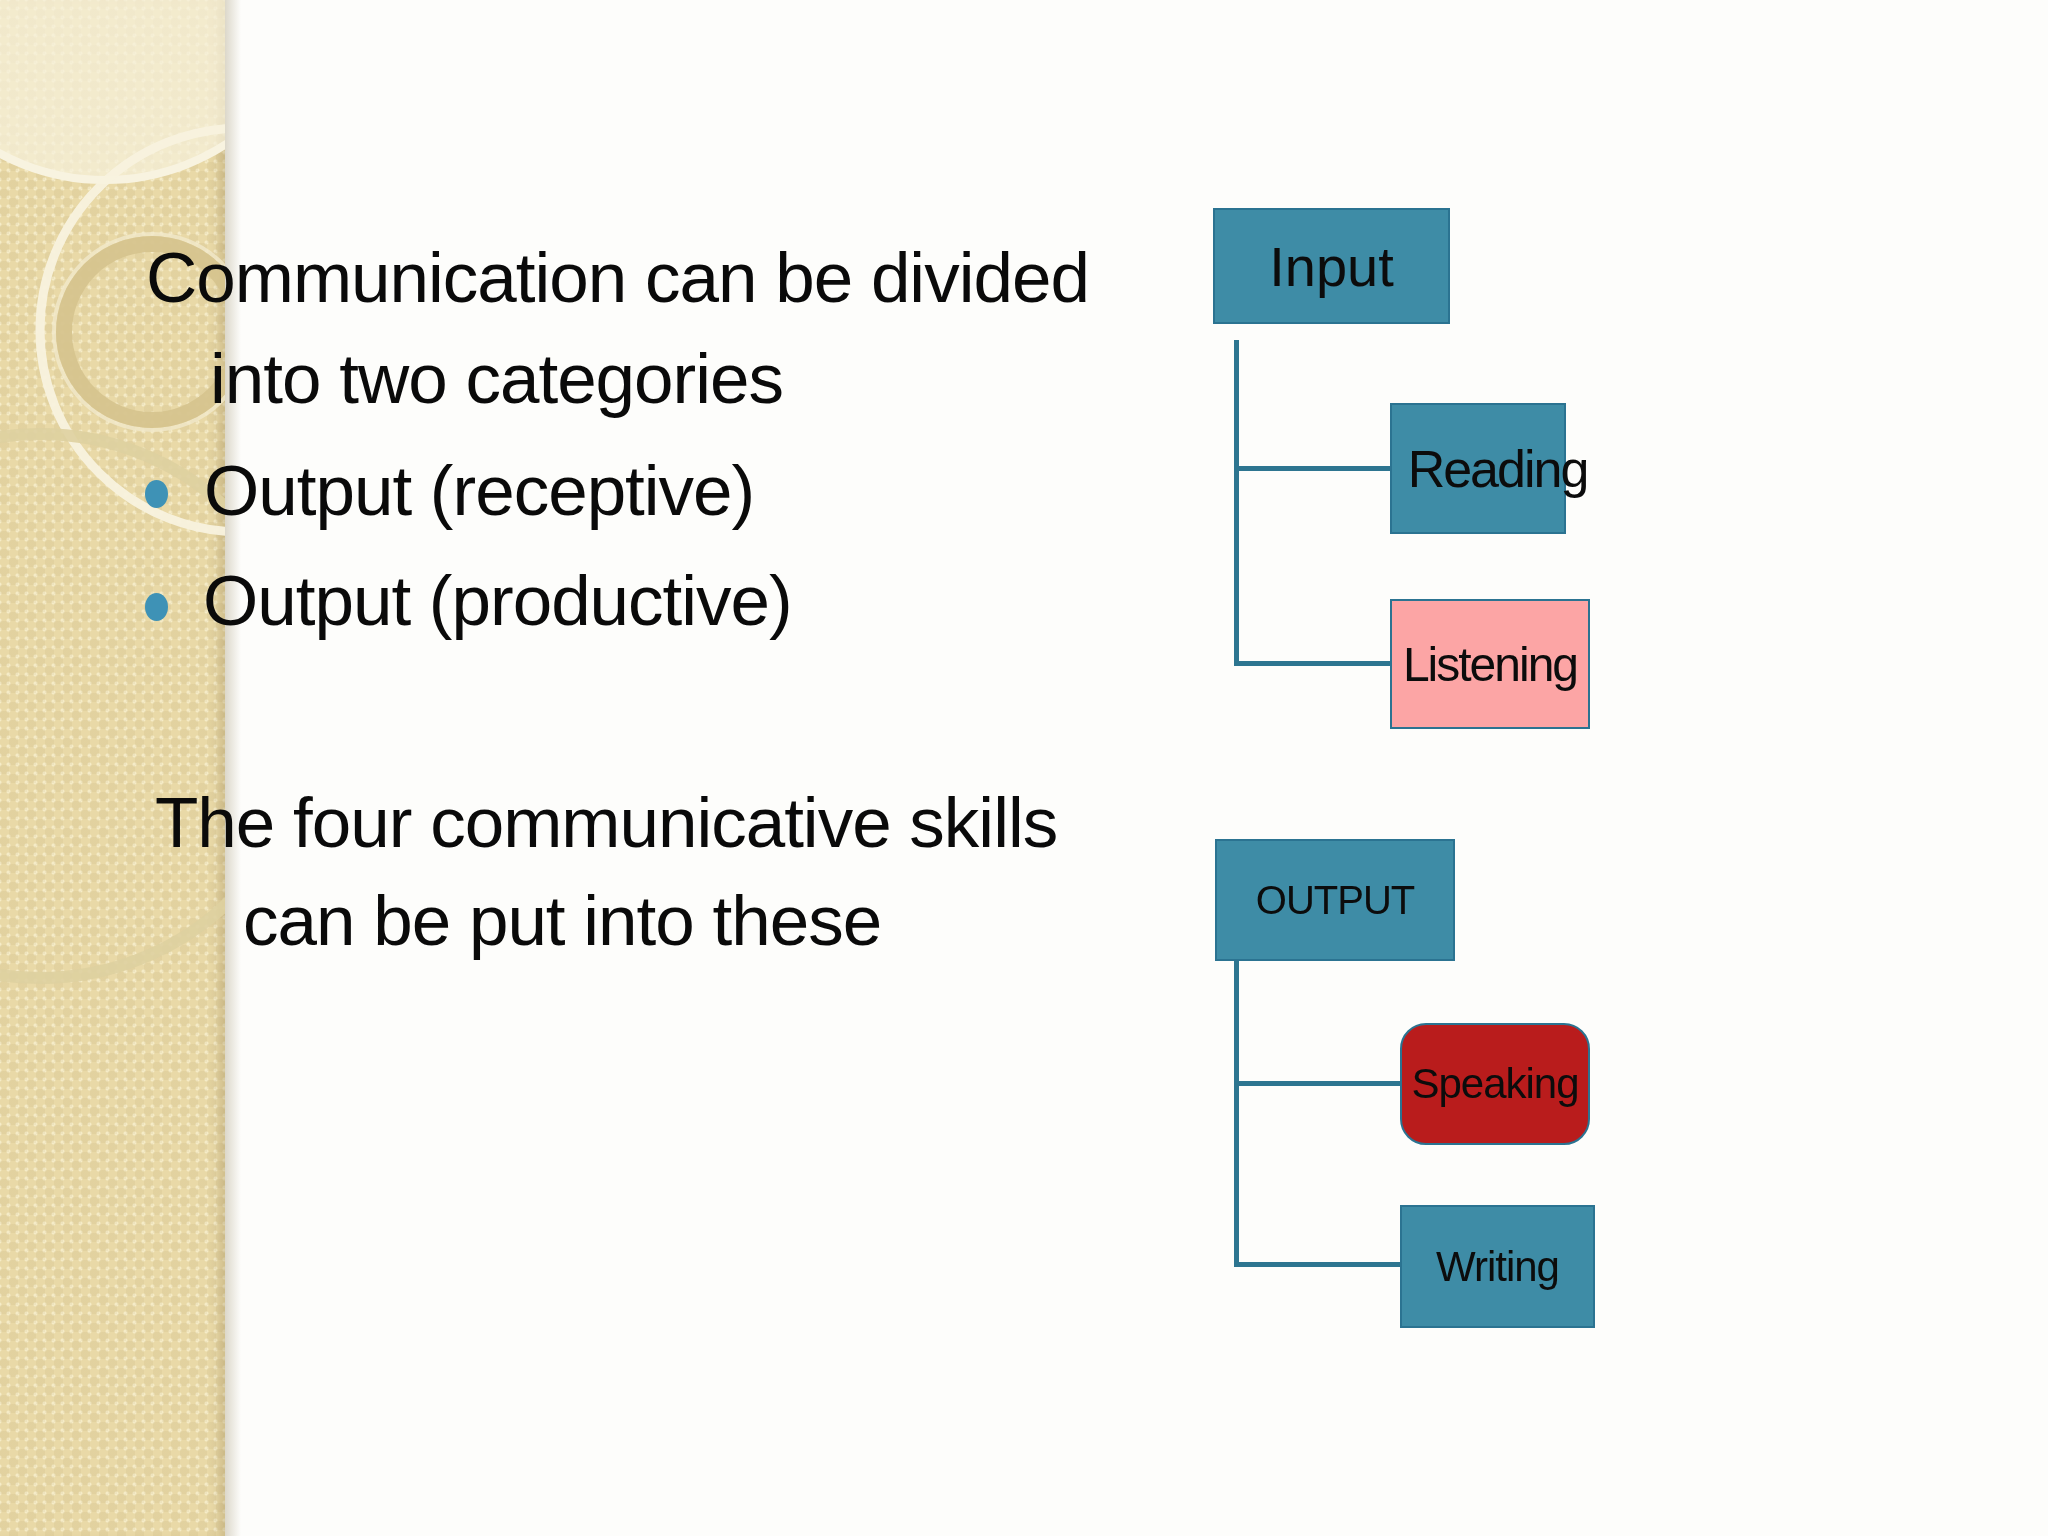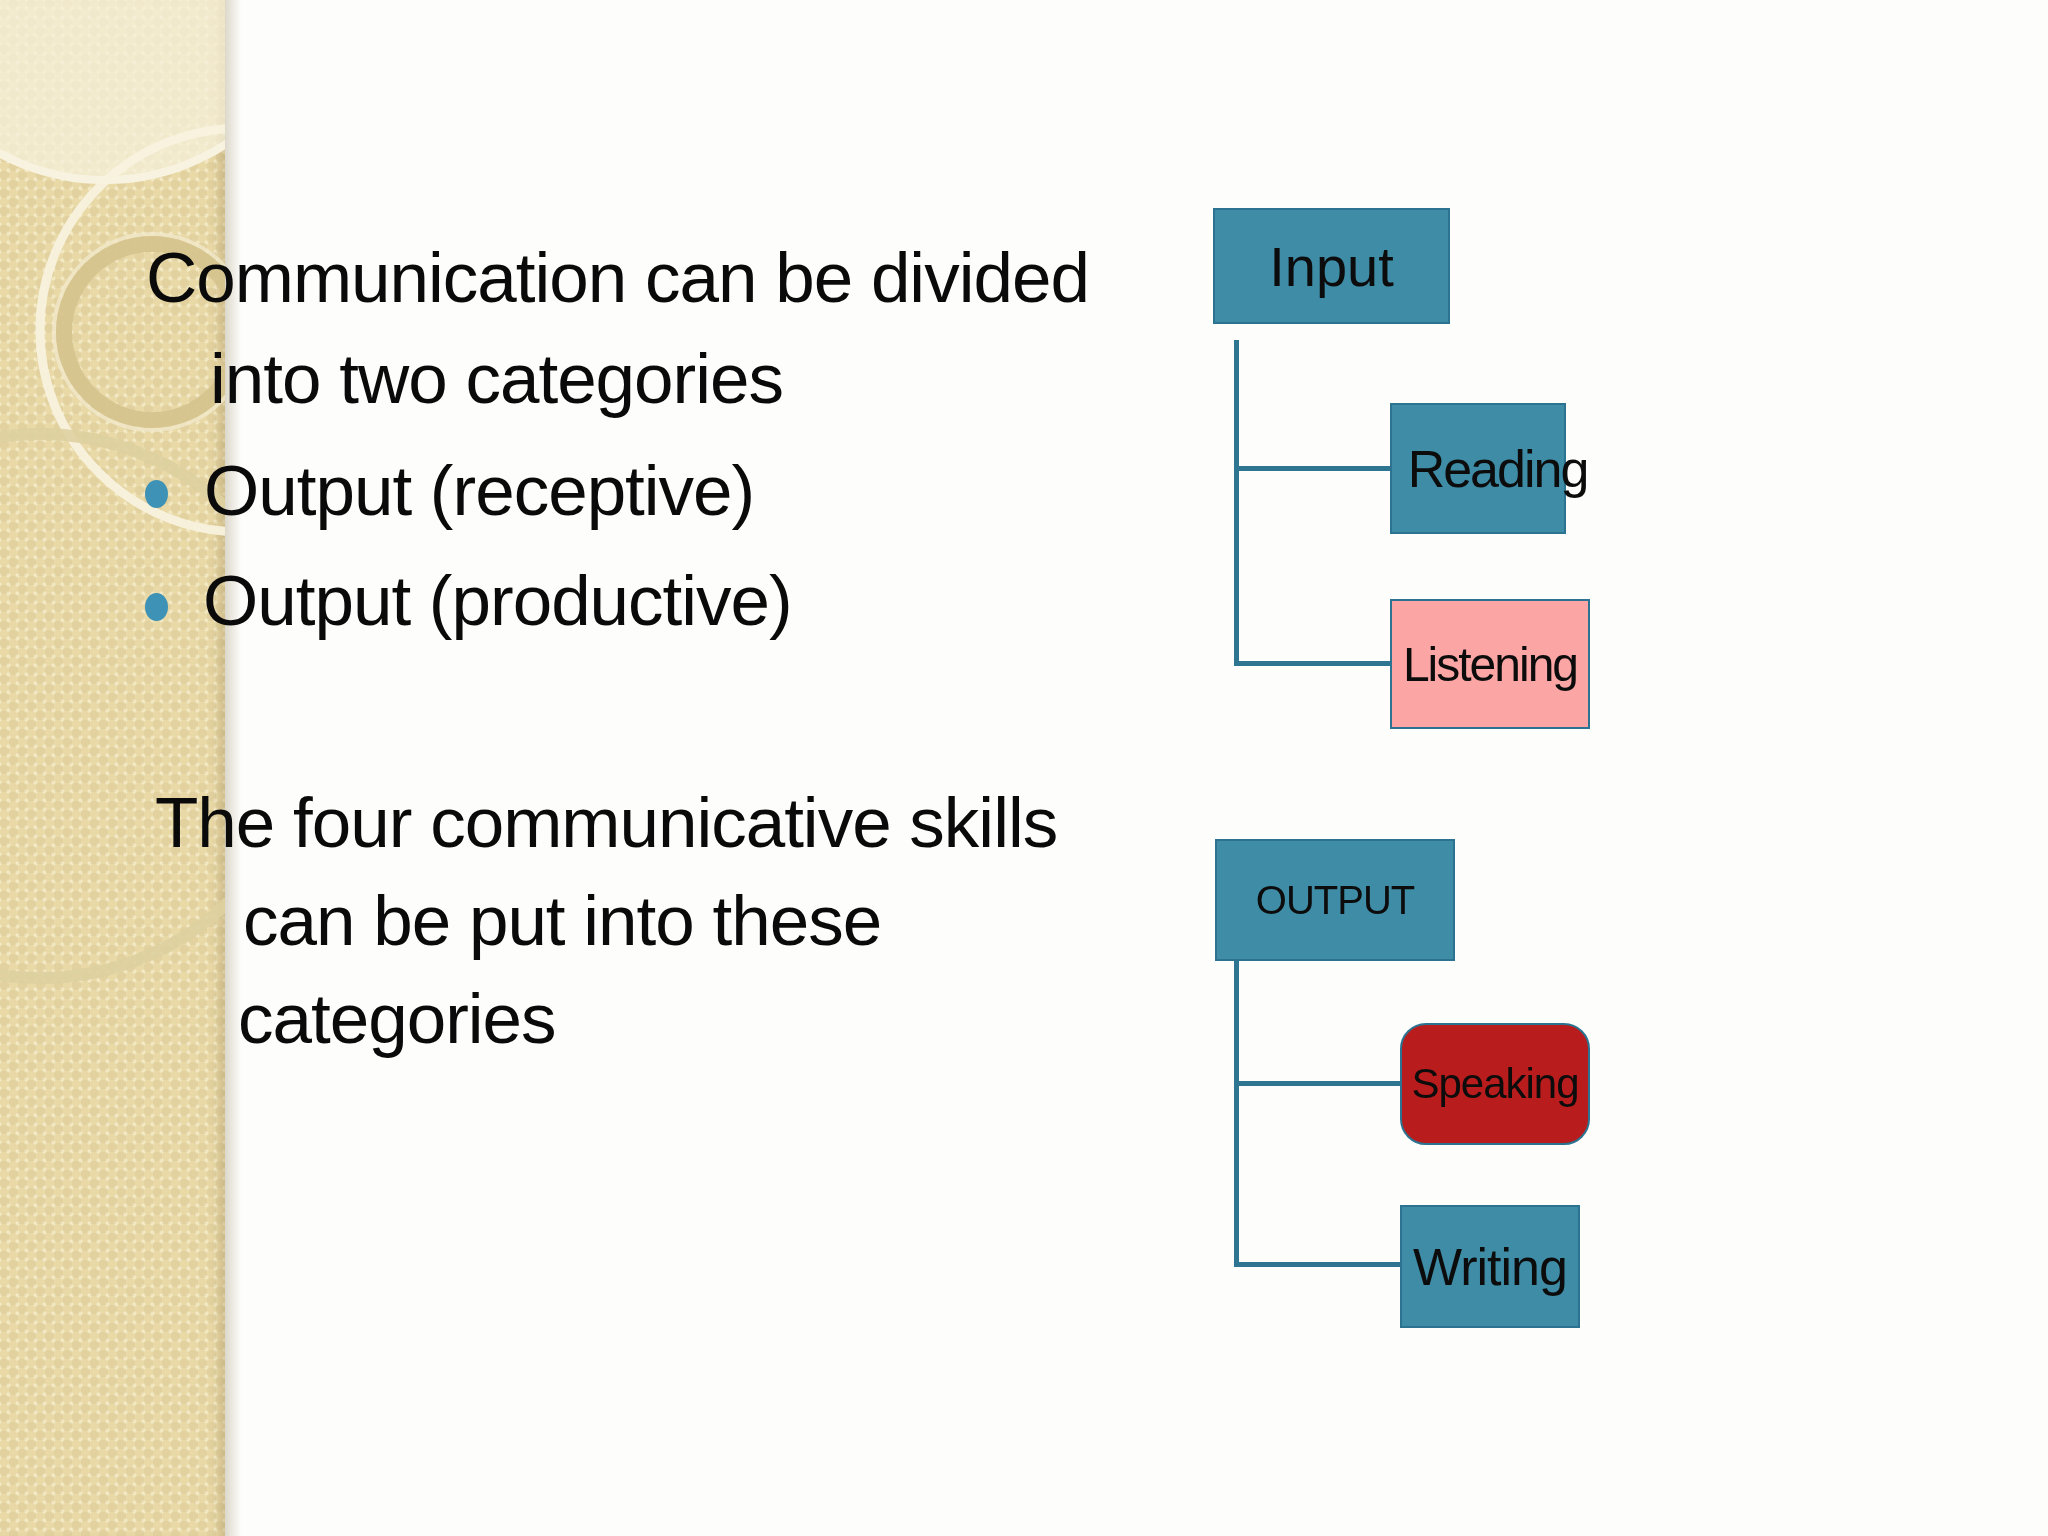--- a/index.html
+++ b/index.html
@@ -58,21 +58,21 @@
     display:flex;align-items:center;justify-content:center;
     border:2px solid #2b7391;
     box-sizing:border-box;
     color:#0c0c0c;
   }
   .box-input    {left:1213px;top:208px; width:237px;height:116px;font-size:56px;}
   .box-reading  {left:1390px;top:403px; width:176px;height:131px;font-size:52px;letter-spacing:-2px;padding-left:39px;}
   .box-listening{left:1390px;top:599px; width:200px;height:130px;font-size:48px;letter-spacing:-2px;}
   .box-output   {left:1215px;top:839px; width:240px;height:122px;font-size:40px;letter-spacing:-1px;}
   .box-speaking {left:1400px;top:1023px;width:190px;height:122px;font-size:42px;letter-spacing:-1px;}
-  .box-writing  {left:1400px;top:1205px;width:180px;height:123px;font-size:52px;letter-spacing:-1px;}
+  .box-writing  {left:1400px;top:1205px;width:195px;height:123px;font-size:42px;letter-spacing:-1px;}
 
   .connector{position:absolute;}
   .c-v1{left:1234px;top:340px; width:5px;  height:326px;}
   .c-h1{left:1234px;top:466px; width:156px;height:5px;}
   .c-h2{left:1234px;top:661px; width:156px;height:5px;}
   .c-v2{left:1234px;top:961px; width:5px;  height:306px;}
   .c-h3{left:1234px;top:1081px;width:166px;height:5px;}
   .c-h4{left:1234px;top:1262px;width:166px;height:5px;}
 </style>
 </head>
@@ -99,21 +99,20 @@
   <div class="line l1" style="color: rgb(10, 10, 10);">Communication can be divided</div>
   <div class="line l2" style="color: rgb(10, 10, 10);">into two categories</div>
 
   <div class="bullet-dot b1" style="background: rgb(62, 146, 182);"></div>
   <div class="line l3" style="color: rgb(10, 10, 10);">Output (receptive)</div>
   <div class="bullet-dot b2" style="background: rgb(62, 146, 182);"></div>
   <div class="line l4" style="color: rgb(10, 10, 10);">Output (productive)</div>
 
   <div class="line l6" style="color: rgb(10, 10, 10);">can be put into these</div>
   <div class="line l5" style="color: rgb(10, 10, 10);">The four communicative skills</div>
-  <div class="line l7" style="color: rgb(10, 10, 10);">categories</div>
 
   <div class="connector c-v1" style="background: rgb(45, 117, 144);"></div>
   <div class="connector c-h1" style="background: rgb(45, 117, 144);"></div>
   <div class="connector c-h2" style="background: rgb(45, 117, 144);"></div>
   <div class="dbox box-input" style="background: rgb(62, 140, 166); border-color: rgb(43, 115, 145);">
     <span>Input</span>
   </div>
   <div class="dbox box-reading" style="background: rgb(62, 140, 166); border-color: rgb(43, 115, 145);">
     <span>Reading</span>
   </div>

